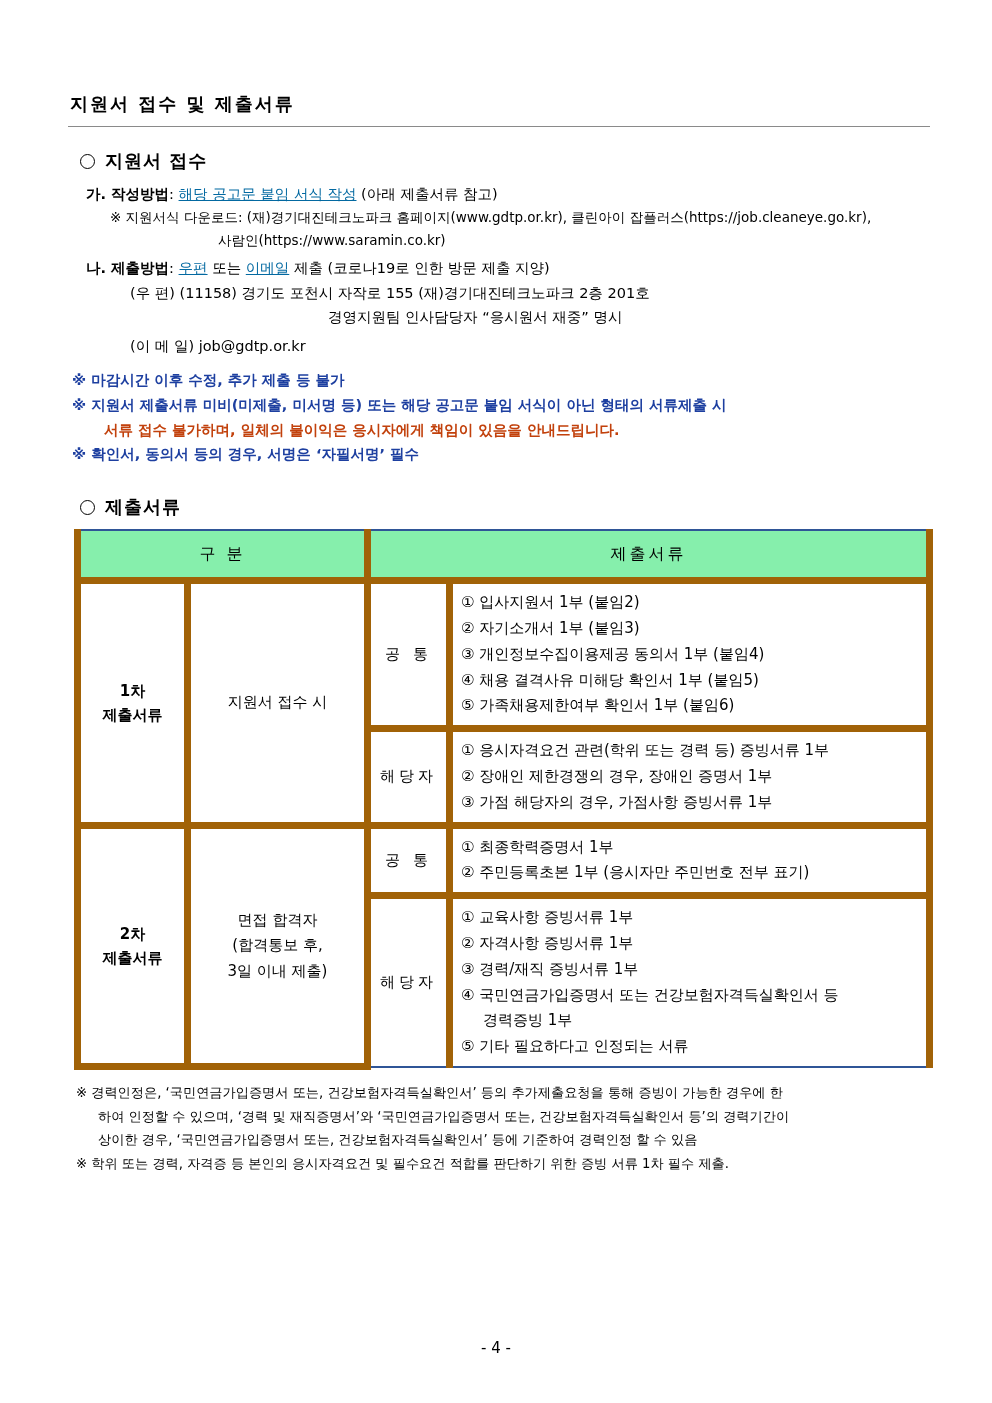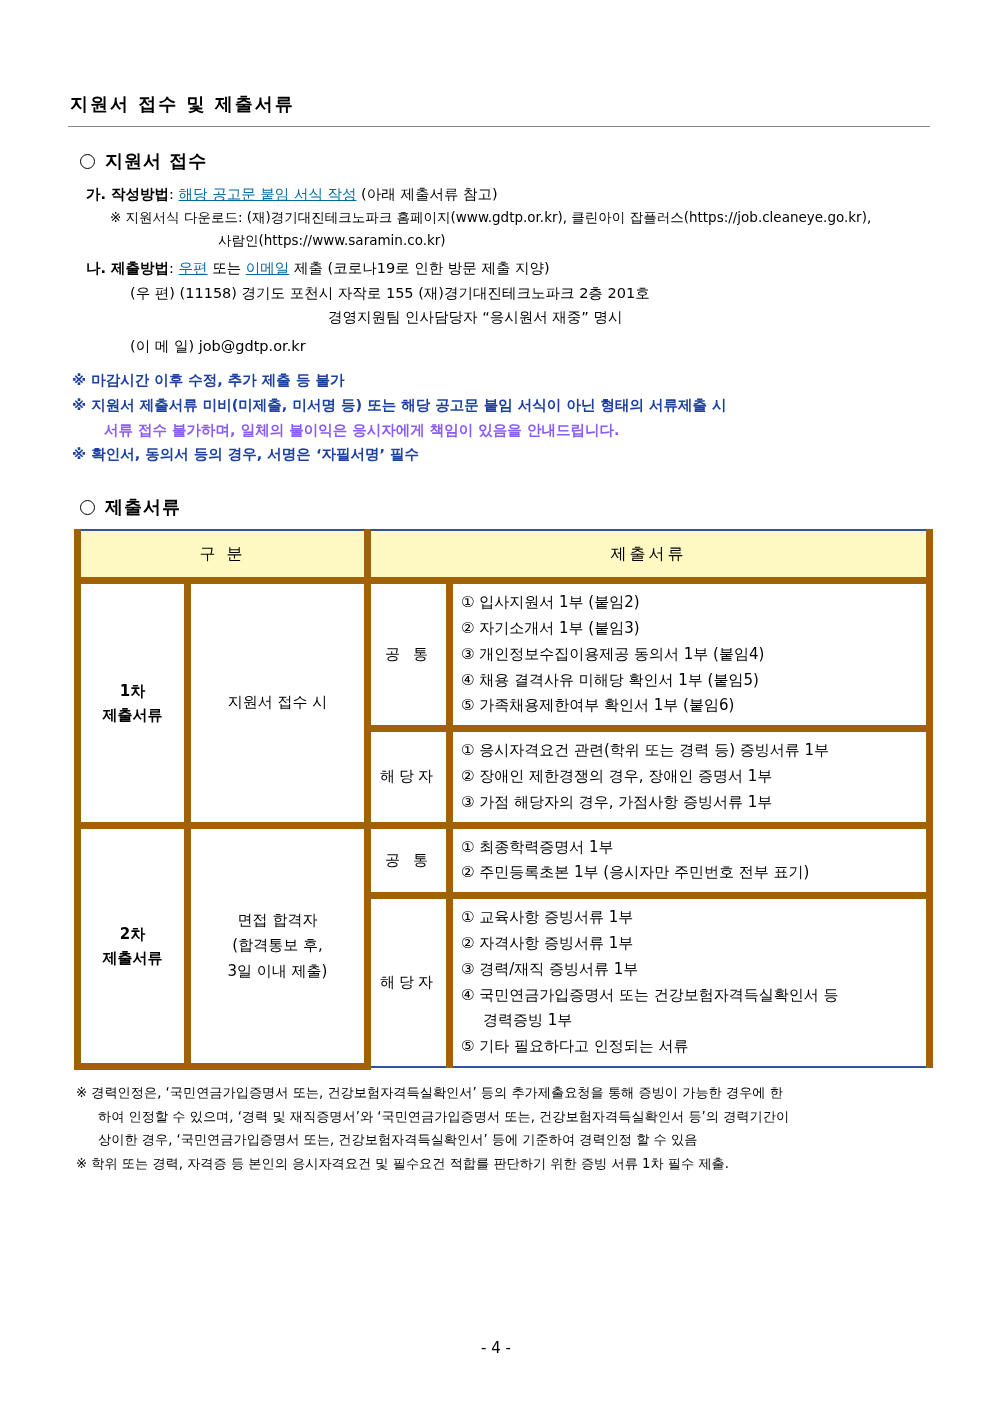--- a/index.html
+++ b/index.html
@@ -70,42 +70,42 @@
   .note {
     font-size: 14.5px;
     font-weight: bold;
     color: #1d3fa0;
     margin: 3px 0 3px 4px;
     line-height: 1.5;
   }
   .note-cont {
     font-size: 14.5px;
     font-weight: bold;
-    color: #8b5cf6;
+    color: #c2410c;
     margin: 0 0 3px 36px;
     line-height: 1.5;
   }
   .gap-sm { height: 8px; }
   .gap-md { height: 26px; }
 
   
   table.docs {
     border-collapse: collapse;
     width: 852px;
     margin: 6px 0 0 6px;
     table-layout: fixed;
   }
   table.docs th, table.docs td {
     border: 7px solid #a16207;
     padding: 6px 8px;
     font-size: 15px;
     vertical-align: middle;
   }
   table.docs thead th {
-    background: #fef9c3;
+    background: #86efac;
     font-weight: normal;
     font-size: 16px;
     letter-spacing: 3px;
     height: 34px;
     border-top: 2px solid #2f5597;
     border-bottom: 6px solid #f97316;
   }
   td.ctr {
     text-align: center;
     font-weight: bold;

